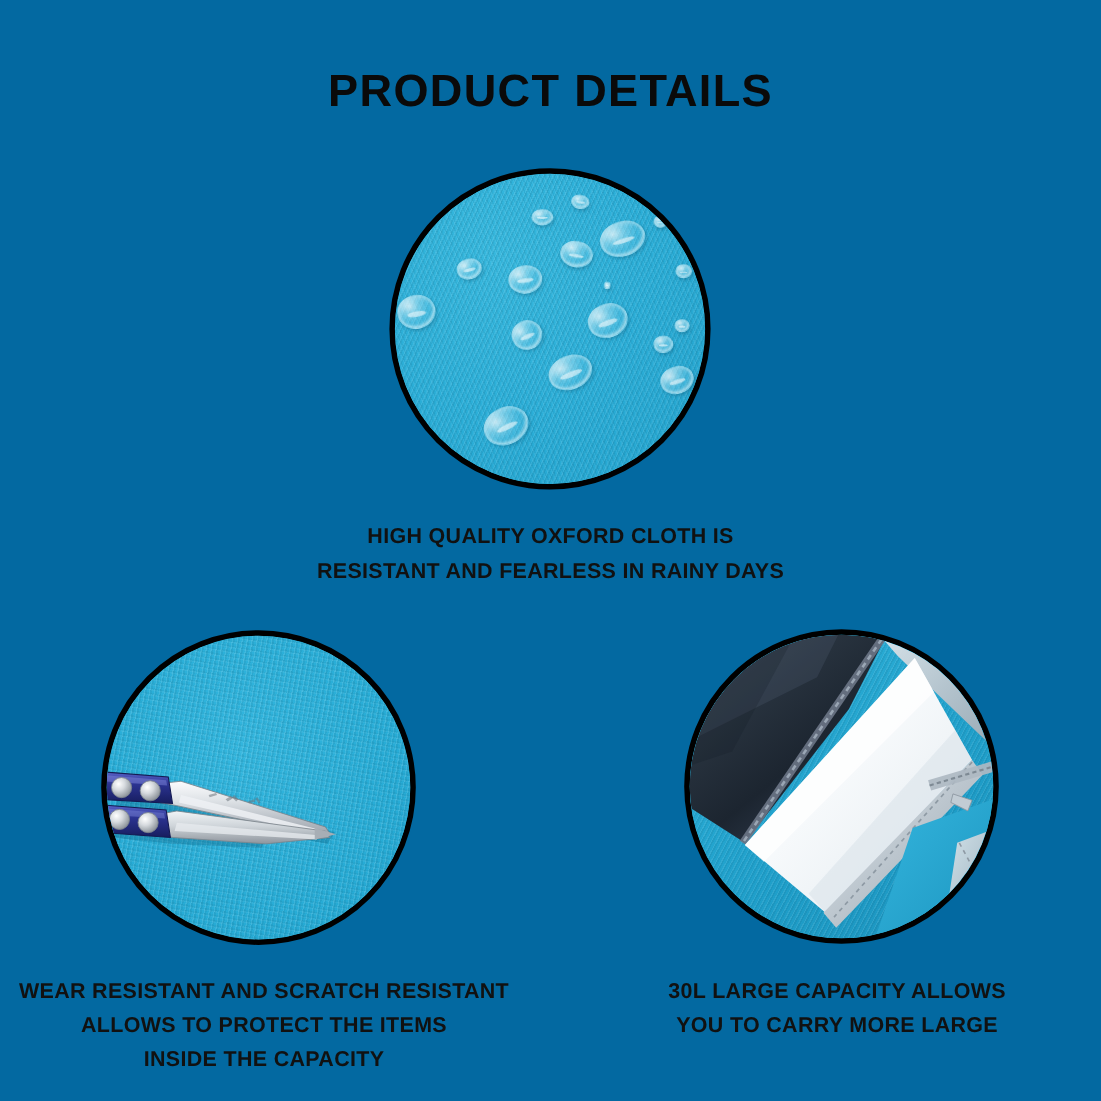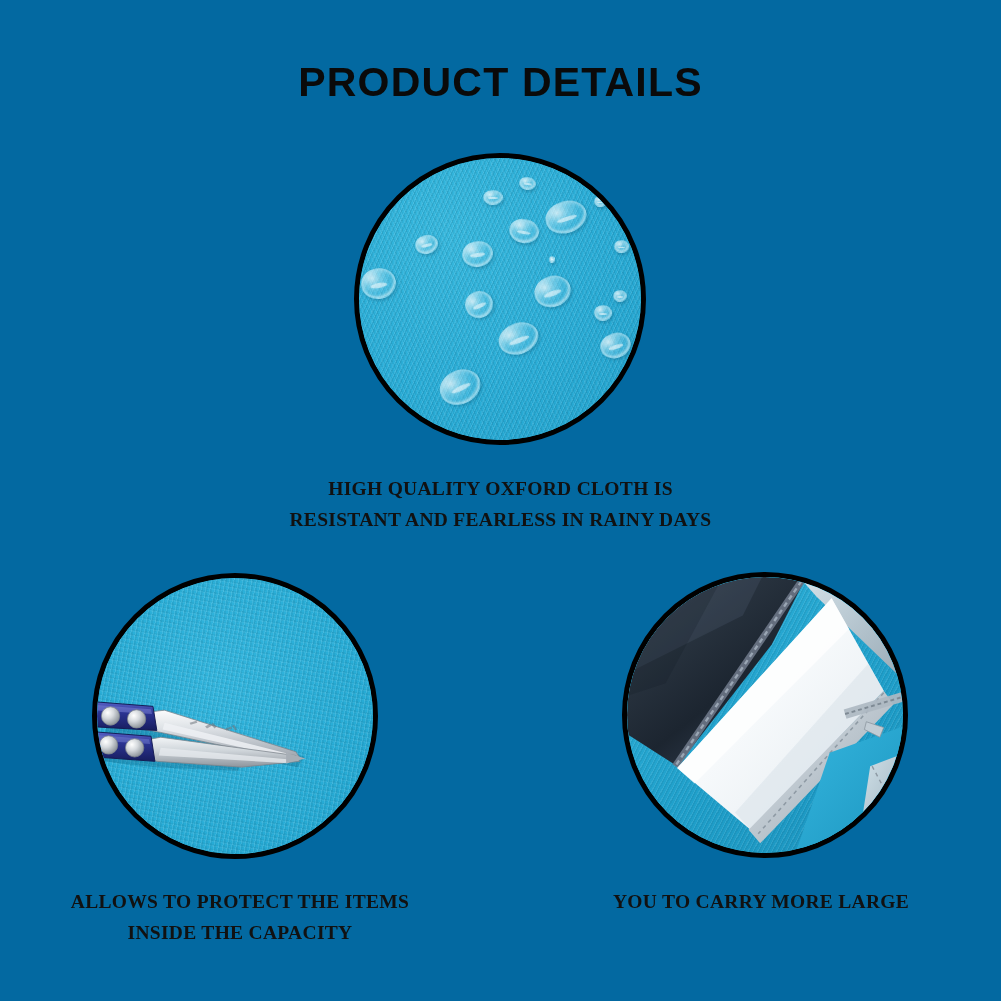--- a/index.html
+++ b/index.html
@@ -122,21 +122,20 @@
   
   .caption {
     position:absolute;
     text-align:center;
     font-size:19.5px;
     font-weight:bold;
     color:#111111;
     line-height:31px;
     letter-spacing:.3px;
     white-space:nowrap;
-    font-family:Liberation Serif, serif;
   }
   #caption-waterproof { left:0;     top:473px; width:1001px; }
   #caption-abrasion   { left:0;     top:886px; width:480px;  }
   #caption-capacity   { left:521px; top:886px; width:480px;  }
   .caption .line { display:block; }
 </style>
 </head>
 <body>
 
 <div id="page">
@@ -238,20 +237,21 @@
           <path d="M-8,159 L56,164 L60,190 L-8,185 Z" fill="url(#handleBlue)" stroke="#141a52" stroke-width="1"></path>
           <path d="M-8,162 L54,167 L55,172 L-8,168 Z" fill="#7b84d8" opacity="0.45"></path>
           <circle cx="12" cy="173" r="9.5" fill="url(#rivet)" stroke="#7d858d" stroke-width="0.8"></circle>
           <circle cx="39" cy="176" r="9.5" fill="url(#rivet)" stroke="#7d858d" stroke-width="0.8"></circle>
         </g>
       </svg>
     </div>
   </div>
 
   <div class="caption" id="caption-abrasion">
+    <span class="line">WEAR RESISTANT AND SCRATCH RESISTANT</span>
     <span class="line">ALLOWS TO PROTECT THE ITEMS</span>
     <span class="line">INSIDE THE CAPACITY</span>
   </div>
 
   <div class="circle-frame" id="circle-capacity">
     <div class="circle-inner">
       <div class="bp-layer bp-cyan"></div>
 
       <svg style="position:absolute;left:0;top:0;width:100%;height:100%;" viewBox="0 0 286 286">
         <defs>
@@ -300,16 +300,17 @@
         <path d="M254,196 L300,282" stroke="#8e9aa4" stroke-width="1.5" stroke-dasharray="4 4" fill="none"></path>
 
         <path d="M248,150 l18,6 l-4,10 l-16,-8 Z" fill="#c2ccd4" stroke="#8b969f" stroke-width="0.8"></path>
         <path d="M226,142 L300,120" stroke="#aeb9c2" stroke-width="10" fill="none" opacity="0.92"></path>
         <path d="M226,142 L300,120" stroke="#7e8a94" stroke-width="2" stroke-dasharray="4 3" fill="none"></path>
       </svg>
     </div>
   </div>
 
   <div class="caption" id="caption-capacity">
+    <span class="line">30L LARGE CAPACITY ALLOWS</span>
     <span class="line">YOU TO CARRY MORE LARGE</span>
   </div>
 
 </div>
 
 </body></html>

